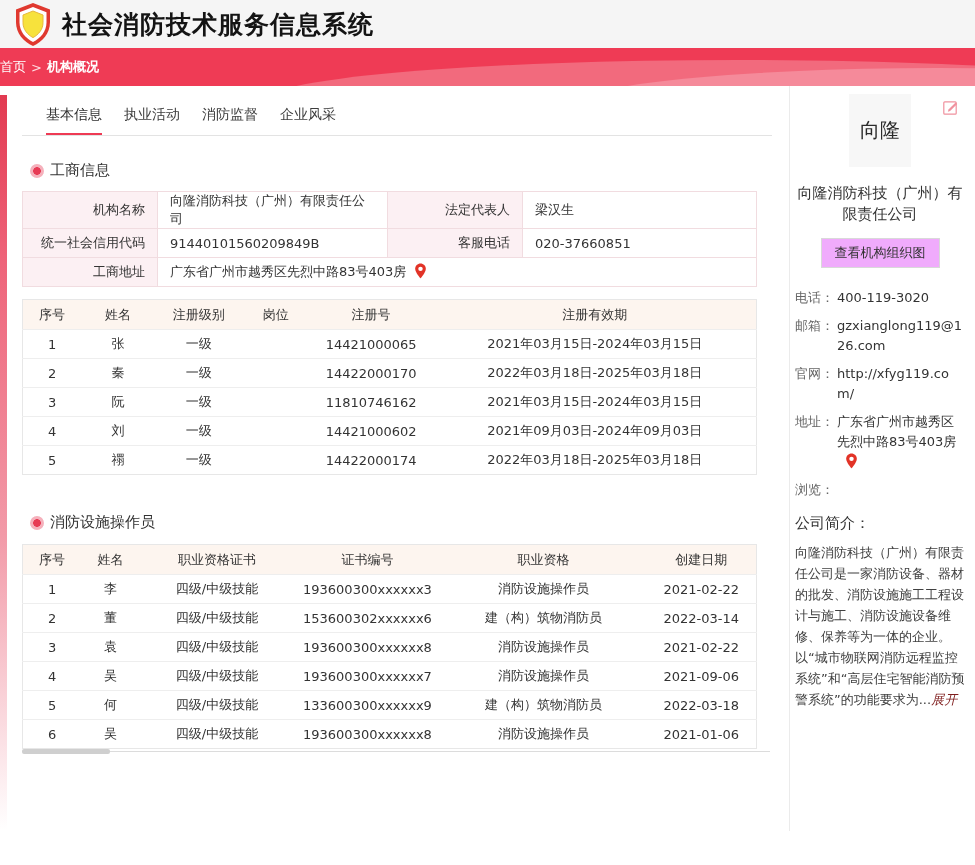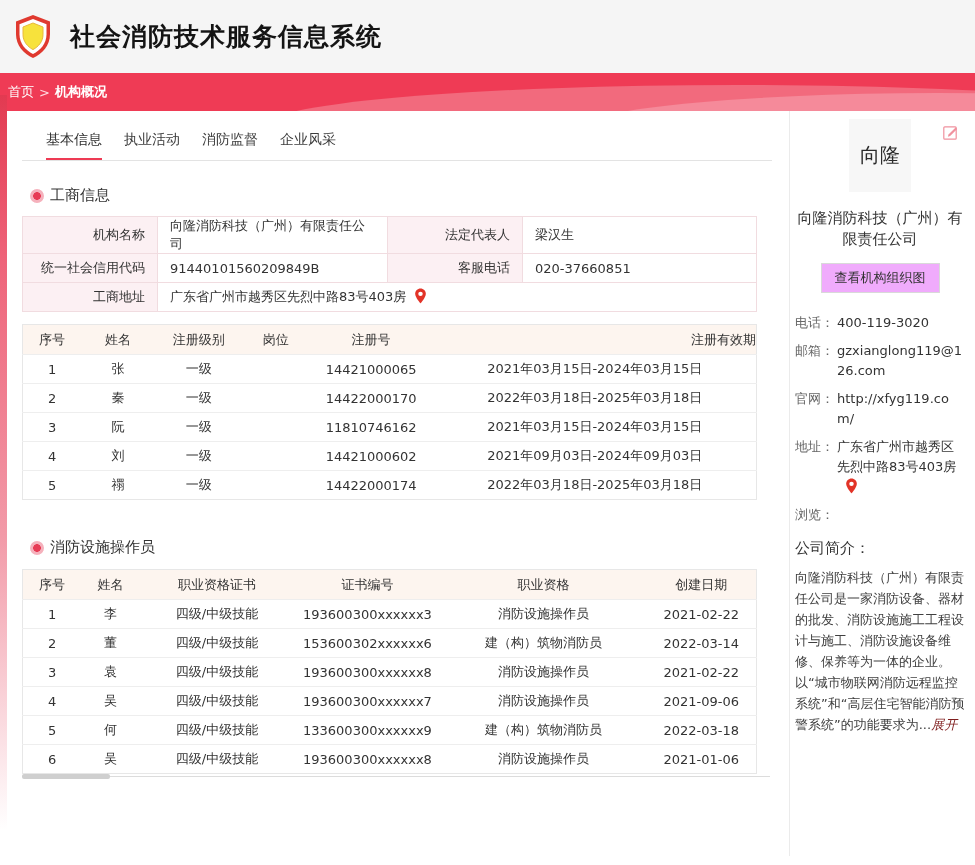--- a/index.html
+++ b/index.html
@@ -1,25 +1,25 @@
 <!DOCTYPE html>
 <html><head>
 <meta charset="utf-8">
 <style>
   * { margin:0; padding:0; box-sizing:border-box; }
   html,body { width:975px; height:865px; overflow:hidden; }
   body { font-family:"DejaVu Sans","Liberation Sans",sans-serif; background:#fff; position:relative; color:#333; }
 
   
-  .header { height:73px; background:#f5f5f5; display:flex; align-items:center; padding-left:13px;gap:8px; }
+  .header { height:48px; background:#f5f5f5; display:flex; align-items:center; padding-left:13px; }
   .logo-svg { width:40px; height:45px; margin-right:9px; flex:none; }
   .app-title { font-family:"DejaVu Serif","Liberation Serif",serif; font-size:25px; font-weight:bold; color:#141414; letter-spacing:1px; }
 
   
-  .crumb { height:38px; background:#ef3b55; position:relative; overflow:hidden; display:flex; align-items:center; padding-left:8px; color:#fff; font-size:13px; }
+  .crumb { height:38px; background:#ef3b55; position:relative; overflow:hidden; display:flex; align-items:center; padding-left:0; color:#fff; font-size:13px; }
   .crumb::before { content:""; position:absolute; left:260px; right:-240px; bottom:-58px; height:84px; background:#f26a7d; border-radius:50%; }
   .crumb::after  { content:""; position:absolute; left:560px; right:-340px; bottom:-66px; height:84px; background:#f58a9a; border-radius:50%; }
   .crumb-home { color:#fff; cursor:pointer; }
   .crumb-sep  { margin:0 5px; color:#ffdce2; }
   .crumb-cur  { font-weight:bold; }
 
   
   .left-strip { position:absolute; left:0; top:95px; width:7px; height:735px;
     background:linear-gradient(#e23a51, #ee6379 22%, #f29aa8 60%, rgba(255,255,255,0)); }
 
@@ -49,21 +49,21 @@
   .biz-table td.val { text-align:left; color:#333; }
   .biz-table td.val.half { width:230px; }
   .pin-icon { vertical-align:-3px; margin-left:8px; cursor:pointer; }
 
   
   .data-table { width:735px; margin-top:12px; font-size:13px; border:1px solid #e7e7e7; }
   .data-table th { background:#fdf5ef; height:30px; font-weight:normal; color:#333; }
   .data-table td { height:29px; text-align:center; color:#333; border-top:1px solid #eeeeee; }
   #eng-table th:nth-child(1){width:8%;}  #eng-table th:nth-child(2){width:10%;}
   #eng-table th:nth-child(3){width:12%;} #eng-table th:nth-child(4){width:9%;}
-  #eng-table th:nth-child(5){width:17%;} #eng-table th:nth-child(6){width:44%;text-align:right;}
+  #eng-table th:nth-child(5){width:17%;} #eng-table th:nth-child(6){width:44%;}
   #op-table th:nth-child(1){width:8%;}   #op-table th:nth-child(2){width:8%;}
   #op-table th:nth-child(3){width:21%;}  #op-table th:nth-child(4){width:20%;}
   #op-table th:nth-child(5){width:28%;}  #op-table th:nth-child(6){width:15%;}
 
   
   .hscroll { position:relative; width:748px; height:6px; margin-top:0; }
   .hscroll .track { position:absolute; left:0; right:0; top:2px; height:1px; background:#dcdcdc; }
   .hscroll .thumb { position:absolute; left:0; top:0; width:88px; height:5px; background:#cfcfcf; border-radius:2px; cursor:grab; }
 
   

